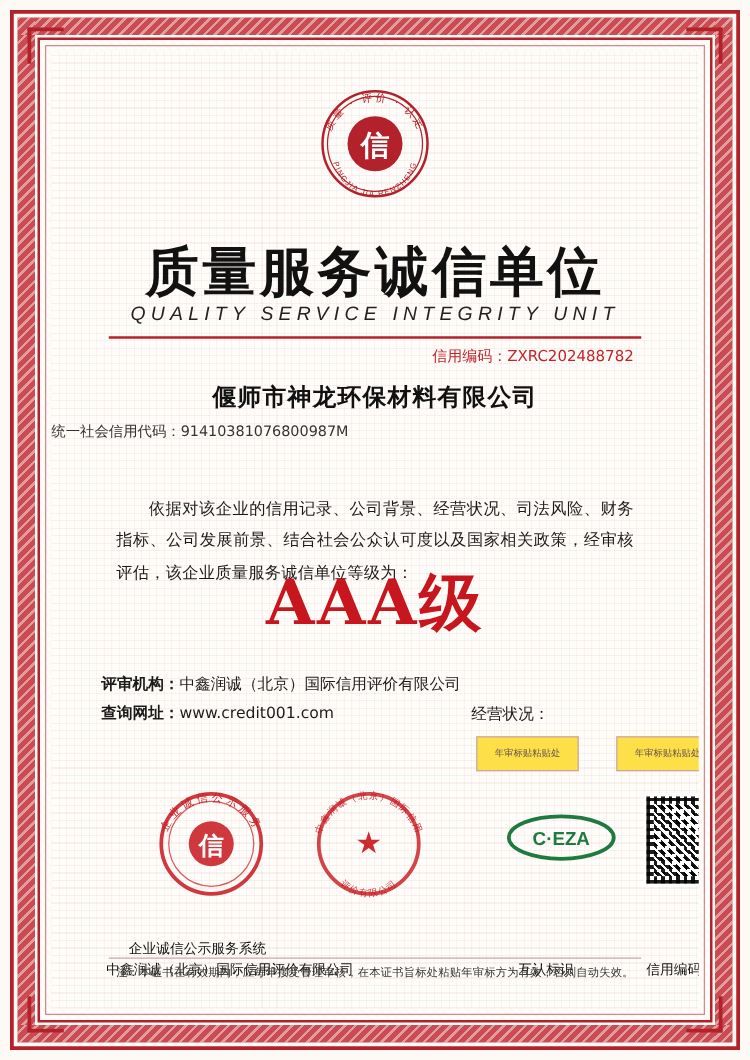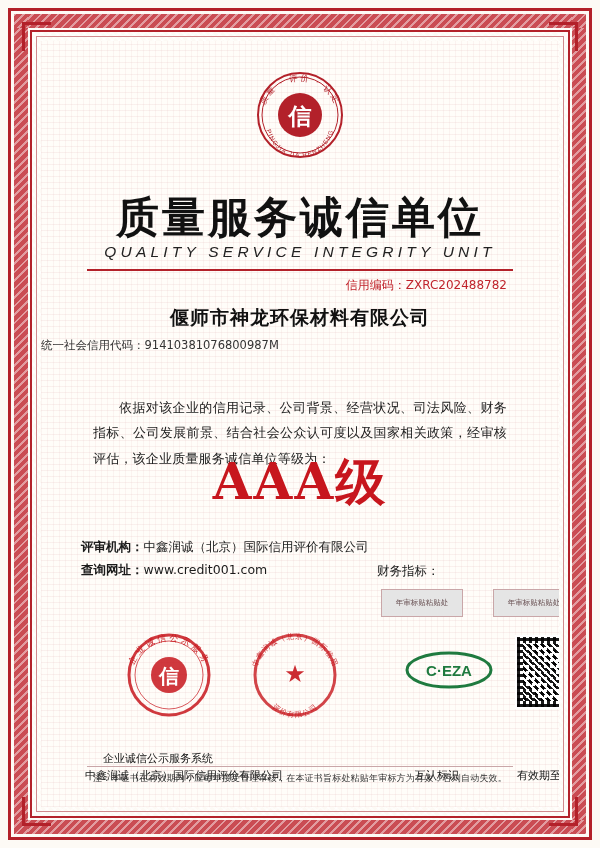--- a/index.html
+++ b/index.html
@@ -228,21 +228,21 @@
   .annual-box {
     width: 80px;
     height: 26px;
     border: 1px solid #c9a6a8;
     font-size: 7.5px;
     color: #6c5456;
     display: flex;
     align-items: center;
     justify-content: center;
     font-family: "DejaVu Sans", sans-serif;
-    background: #e5e5e5;
+    background: #fde047;
   }
 
   
   .seal-row {
     position: absolute;
     bottom: 78px;
     left: 44px;
     right: 44px;
     height: 104px;
   }
@@ -378,21 +378,21 @@
 
     <div class="details">
       <div class="row">
         <b>评审机构：</b><span>中鑫润诚（北京）国际信用评价有限公司</span>
       </div>
       <div class="row">
         <b>查询网址：</b><span>www.credit001.com</span>
       </div>
     </div>
 
-    <div class="annual">财务指标：</div>
+    <div class="annual">经营状况：</div>
     <div class="annual-boxes">
       <div class="annual-box">年审标贴粘贴处</div>
       <div class="annual-box">年审标贴粘贴处</div>
     </div>
 
     <div class="seal-row">
 
       <div class="seal seal-a">
         <svg width="100" height="100" viewBox="0 0 100 100" aria-hidden="true">
           <defs>
@@ -432,20 +432,20 @@
         </svg>
       </div>
 
       <div class="qr"></div>
     </div>
 
     <div class="caption-row">
       <div class="cap cap-1">企业诚信公示服务系统</div>
       <div class="cap cap-2">中鑫润诚（北京）国际信用评价有限公司</div>
       <div class="cap cap-3">互认标识</div>
-      <div class="cap cap-4">有效期至</div>
+      <div class="cap cap-4">信用编码</div>
     </div>
 
     <div class="footnote-rule"></div>
     <div class="footnote">注：本证书在有效期内，应每年接受管理审核，在本证书旨标处粘贴年审标方为有效，否则自动失效。</div>
 
   </div>
 </div>
 
 </body></html>

